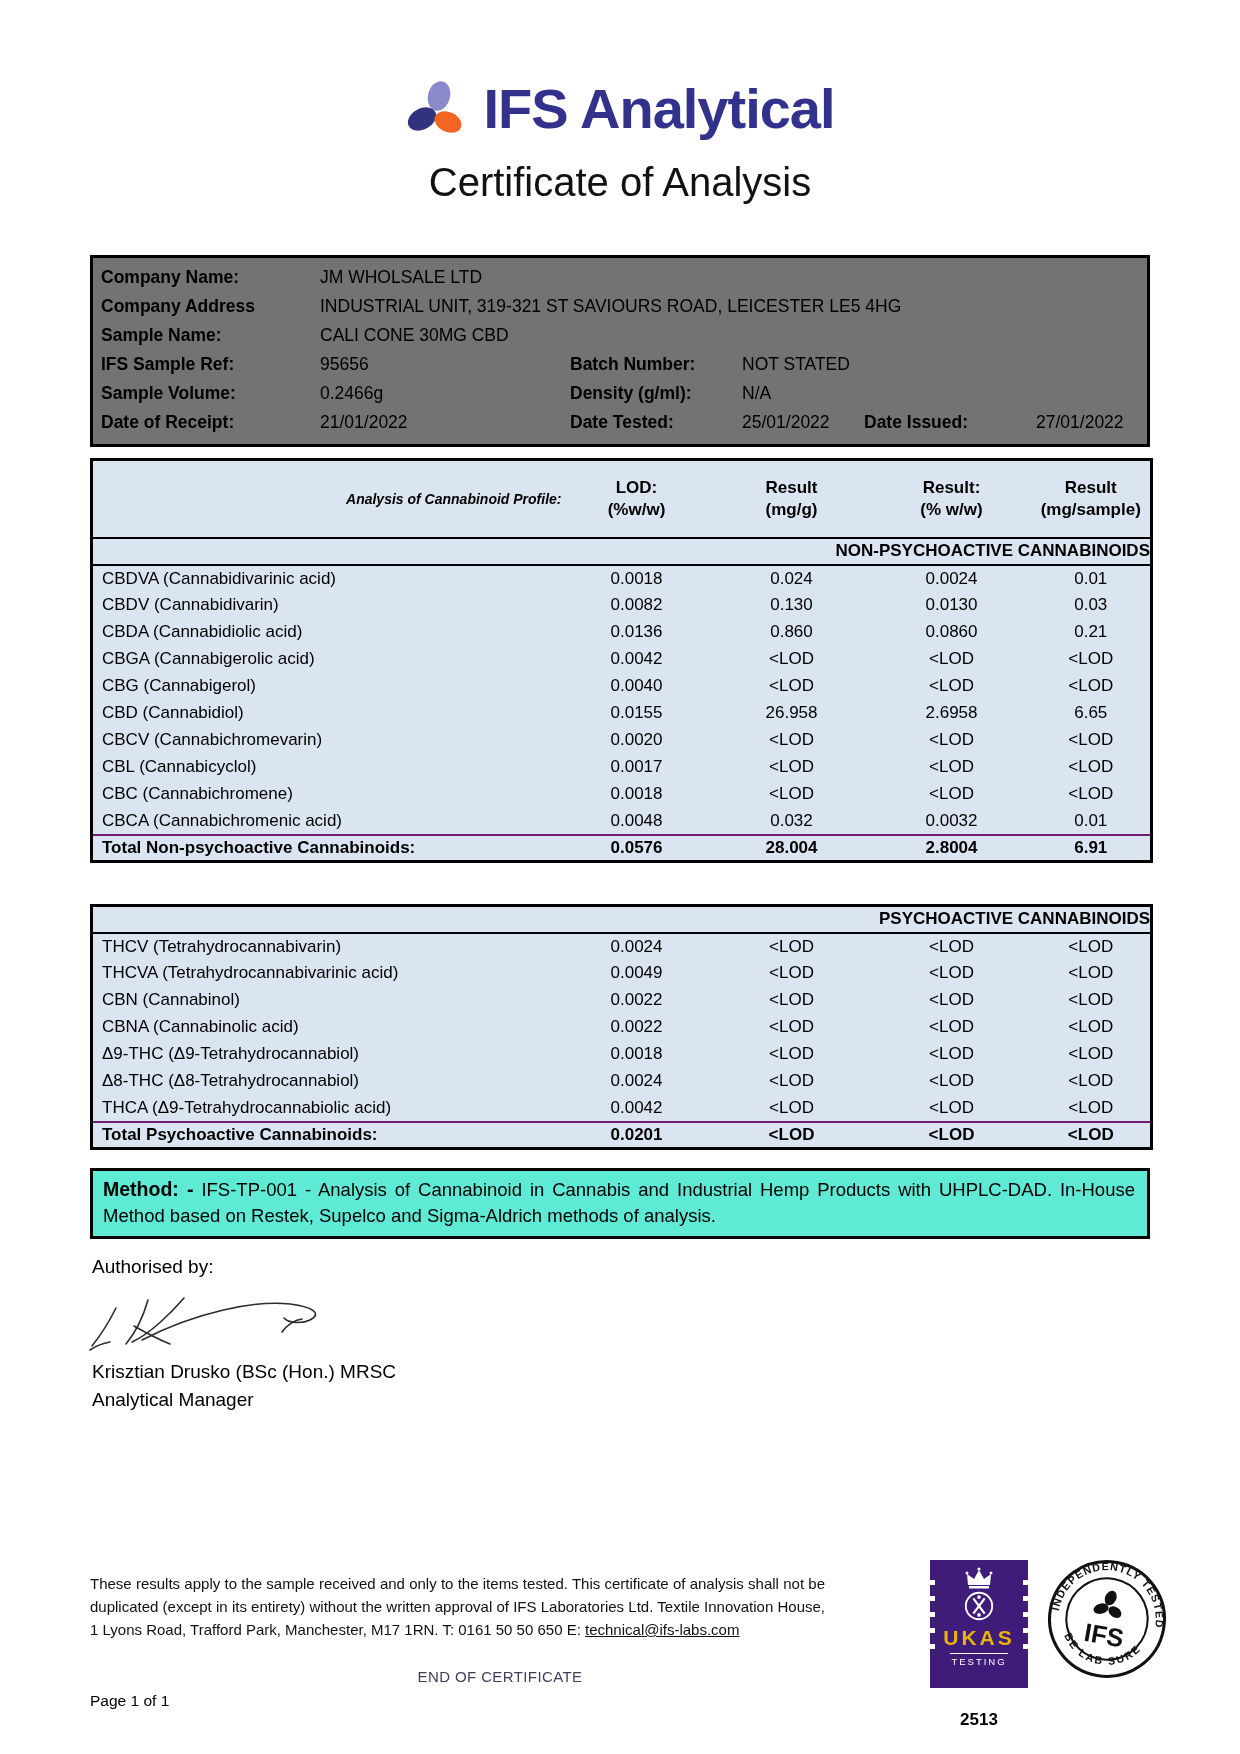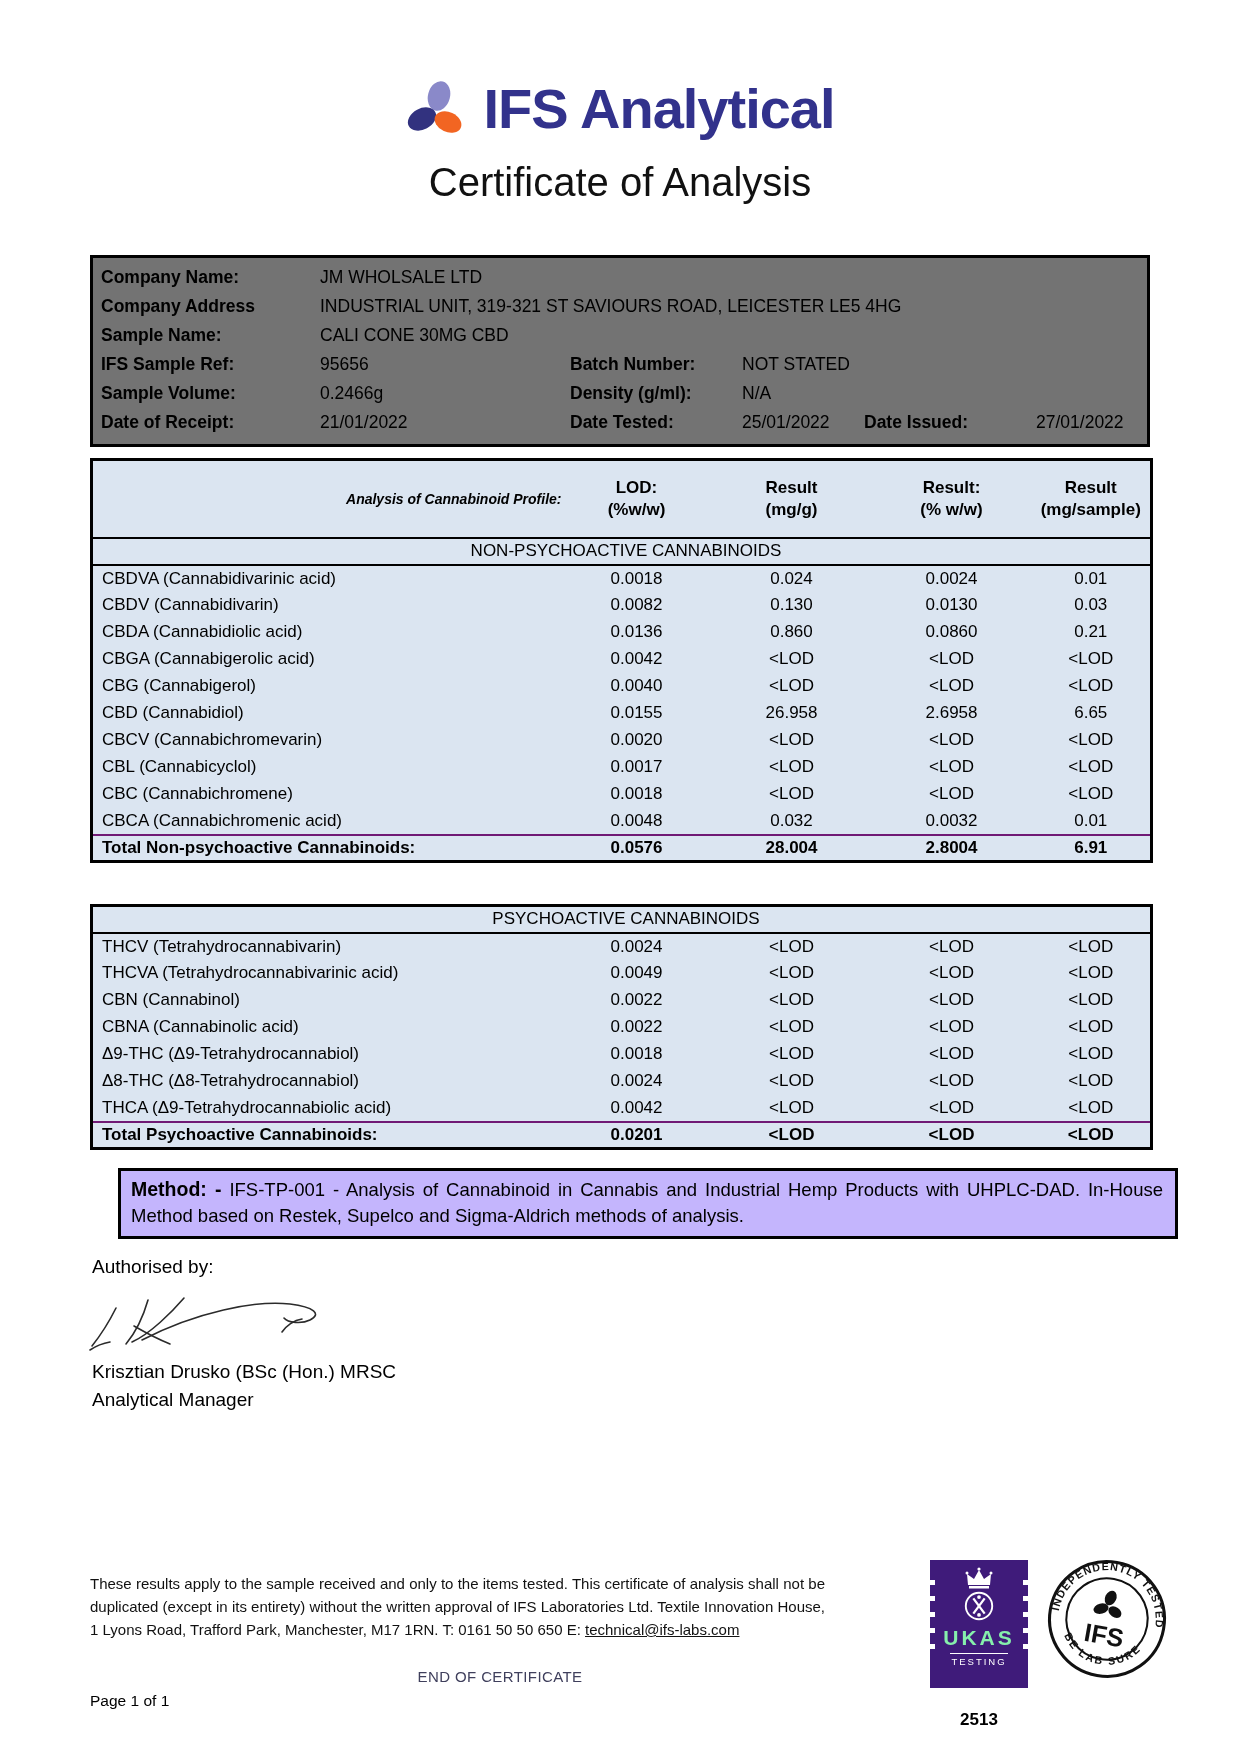--- a/index.html
+++ b/index.html
@@ -29,31 +29,31 @@
   .analysis-table { position:absolute; left:90px; width:1060px;
     border-collapse:collapse; table-layout:fixed; background:#DBE5F1;
     border:3px solid #000; }
   #table1 { top:458px; }
   #table2 { top:904px; }
   .analysis-table th, .analysis-table td { overflow:hidden; }
   .t-title { text-align:right; padding-left:10px; font-size:14px; font-weight:700; vertical-align:middle;font-style:italic; }
   thead th { border-bottom:2.5px solid #000; height:78px; }
   .col-head { font-size:17px; font-weight:700; text-align:center; line-height:22px; vertical-align:middle; }
   .col-head span { display:block; }
-  .section-cell { font-weight:400; text-align:center; padding-left:9px; font-size:17.5px;
+  .section-cell { font-weight:700; text-align:right; padding-left:9px; font-size:17.5px;
     height:33px; border-bottom:2px solid #000; vertical-align:middle; }
   .analysis-table tbody td { height:27px; font-size:17px; vertical-align:middle; }
   .c-name { text-align:left; padding-left:9px; }
   .c-num { text-align:center; font-size:16.5px; }
   .bold-row td { font-weight:700; border-top:2px solid #701a75; }
 
   
   .method-box { position:absolute; left:90px; top:1168px; width:1060px;
-    background:#c4b5fd; border:3px solid #000; padding:5px 12px 7px 10px;
-    font-size:18.5px; line-height:26px; text-align:justify;margin-left:28px; }
+    background:#5eead4; border:3px solid #000; padding:5px 12px 7px 10px;
+    font-size:18.5px; line-height:26px; text-align:justify; }
   .method-box b { font-size:19.5px; }
 
   
   .authorised { position:absolute; left:92px; top:1256px; font-size:19px; }
   .signature { position:absolute; left:86px; top:1288px; }
   .auth-name { position:absolute; left:92px; top:1358px; font-size:19px; line-height:28px; }
 
   
   .footer-text { position:absolute; left:90px; top:1572px; width:735px;
     font-size:15px; line-height:23px; text-align:justify; color:#111; }
@@ -62,21 +62,21 @@
     text-align:center; font-size:15px; color:#3f3f5c; letter-spacing:.4px; }
   .page-num { position:absolute; left:90px; top:1692px; font-size:15.5px; }
 
   .ukas-wrap { position:absolute; left:930px; top:1560px; width:98px; text-align:center; }
   .ukas-box { position:relative; width:98px; height:128px; background:#3F1B7A;
     display:flex; flex-direction:column; align-items:center; padding-top:7px; }
   .ukas-box::before, .ukas-box::after { content:""; position:absolute; top:20px;
     width:5px; height:74px; background:repeating-linear-gradient(#fff 0 5px, rgba(0,0,0,0) 5px 16px); }
   .ukas-box::before { left:0; }
   .ukas-box::after { right:0; }
-  .ukas-name { color:#86efac; font-size:21px; font-weight:700; letter-spacing:3px; margin-top:3px; }
+  .ukas-name { color:#eab308; font-size:21px; font-weight:700; letter-spacing:3px; margin-top:3px; }
   .ukas-rule { width:58px; height:1px; background:#fff; margin:3px 0 2px; }
   .ukas-sub { color:#fff; font-size:9.5px; letter-spacing:2px; }
   .ukas-number { margin-top:22px; font-size:17px; font-weight:700; }
 
   .ifs-seal { position:absolute; left:1046px; top:1558px; transform:rotate(10deg); }
 </style>
 </head>
 <body>
 
 <div class="page">

